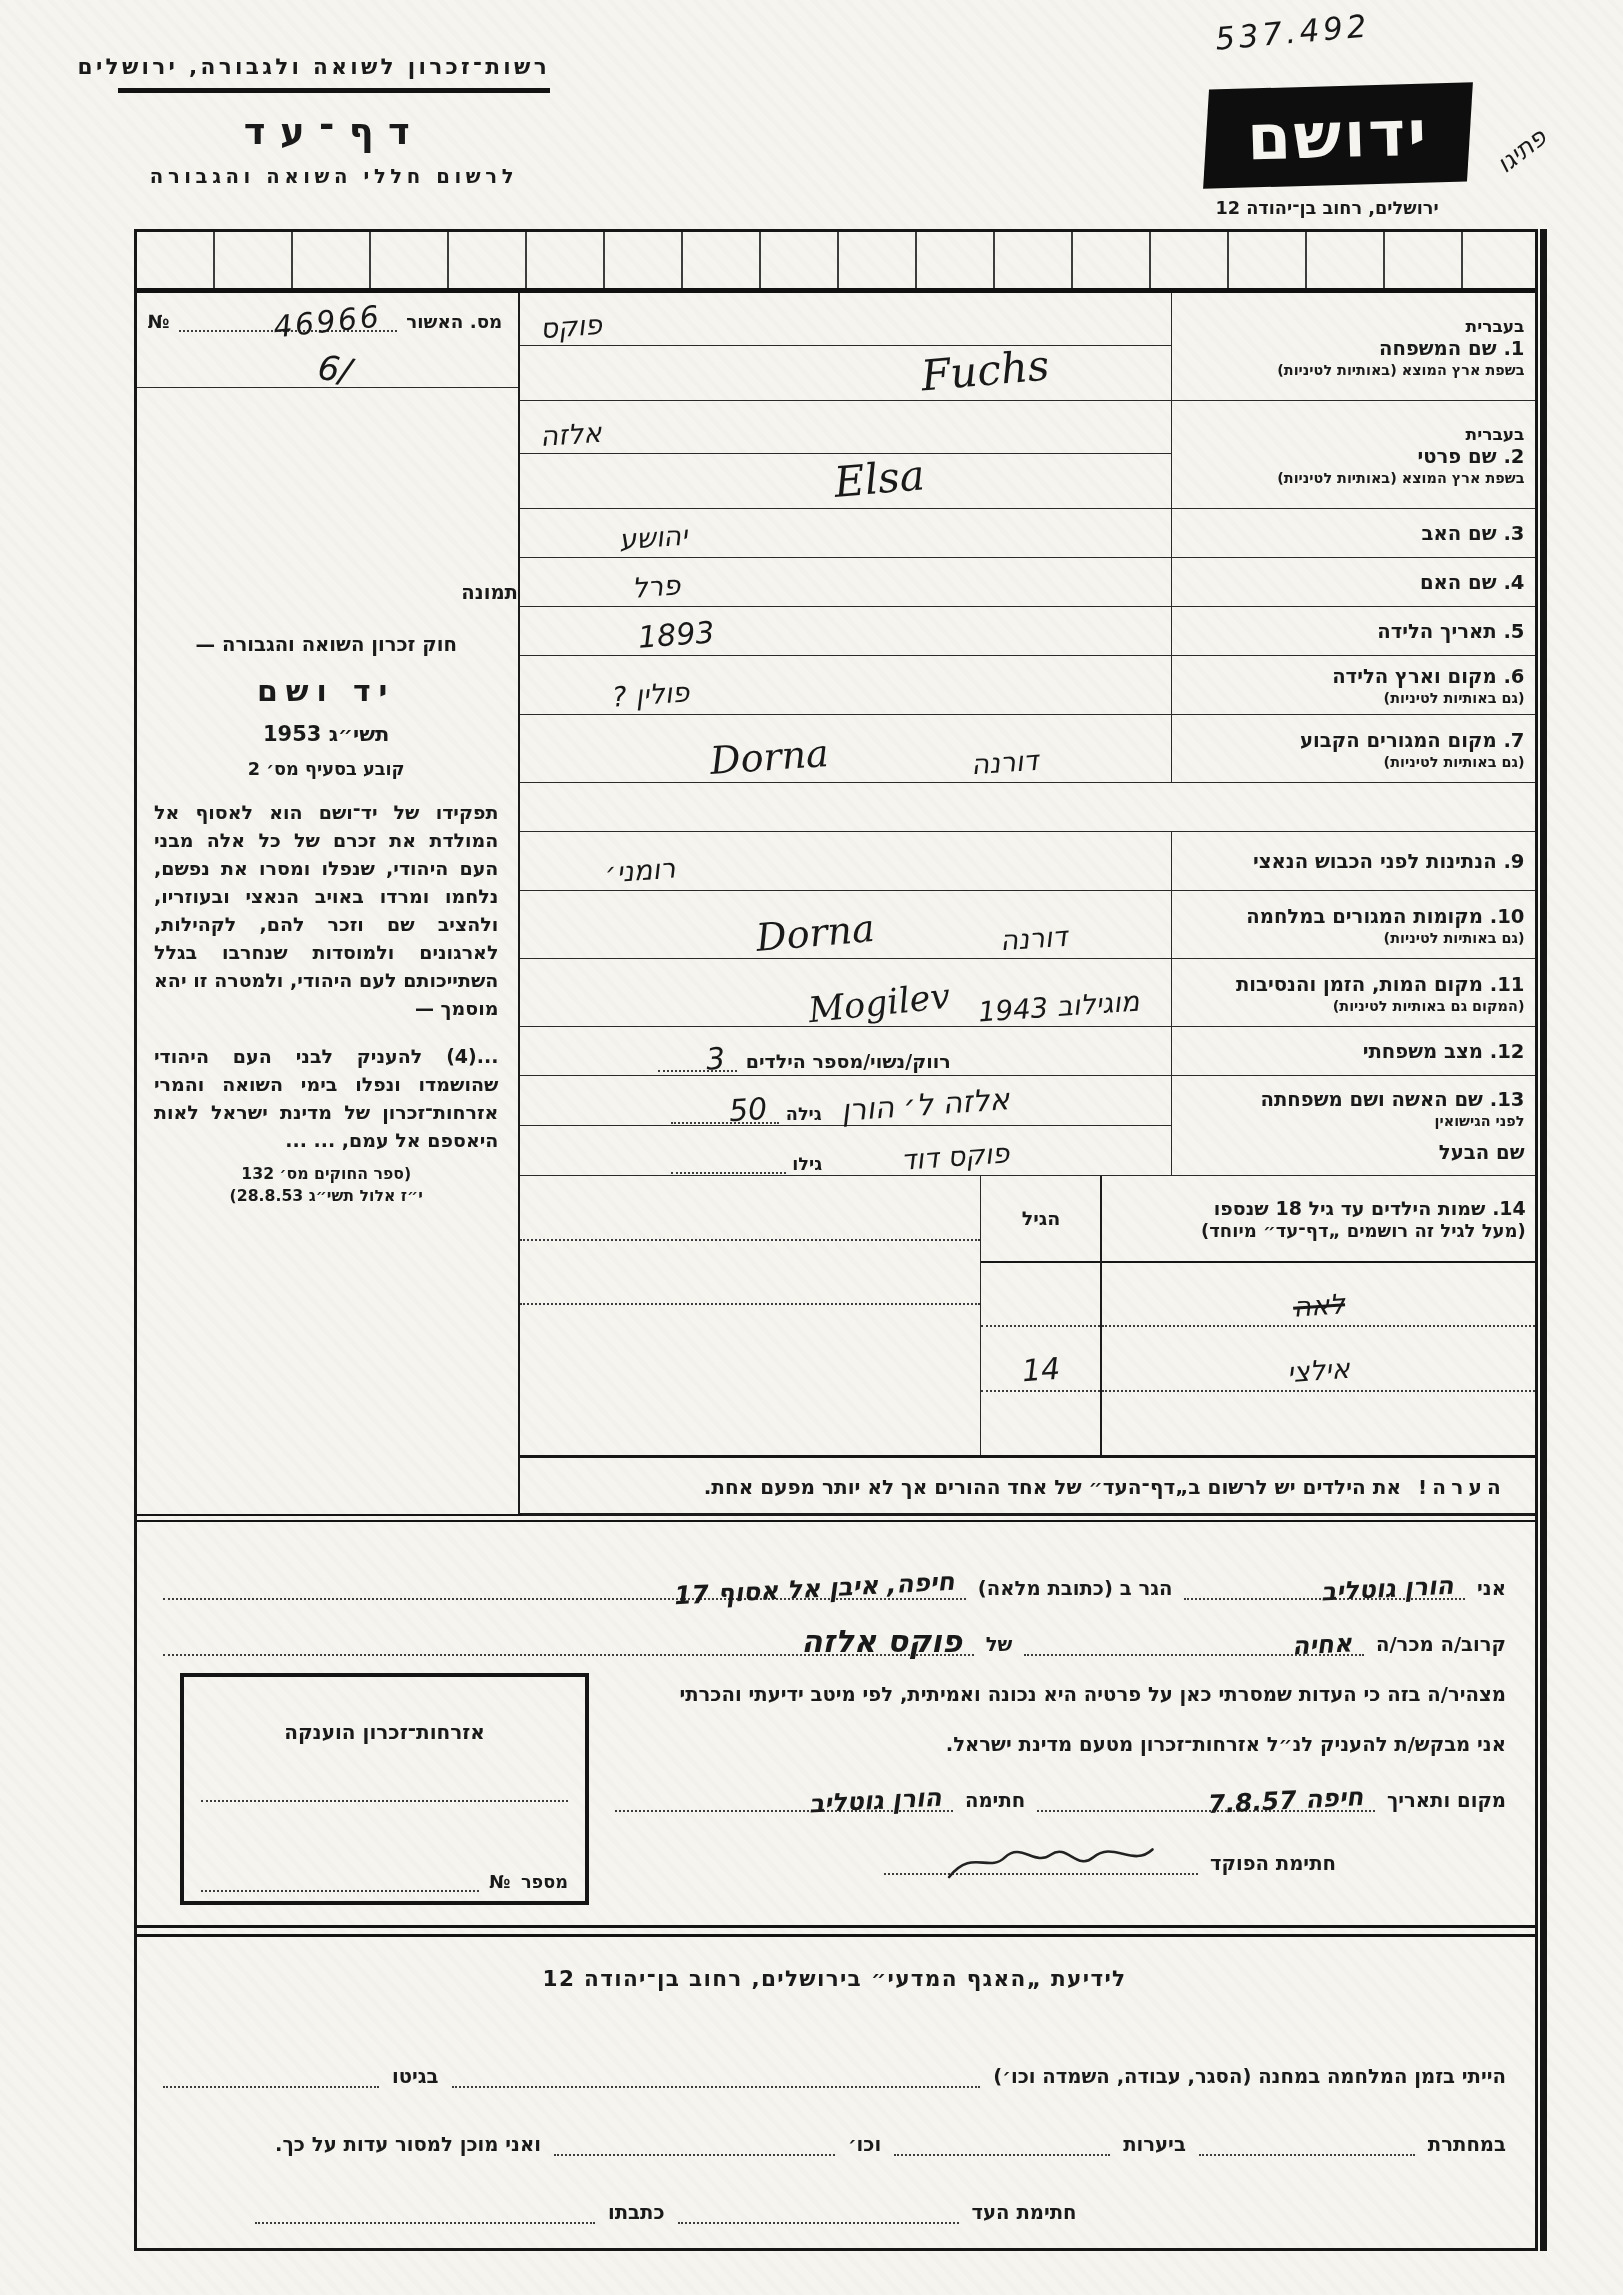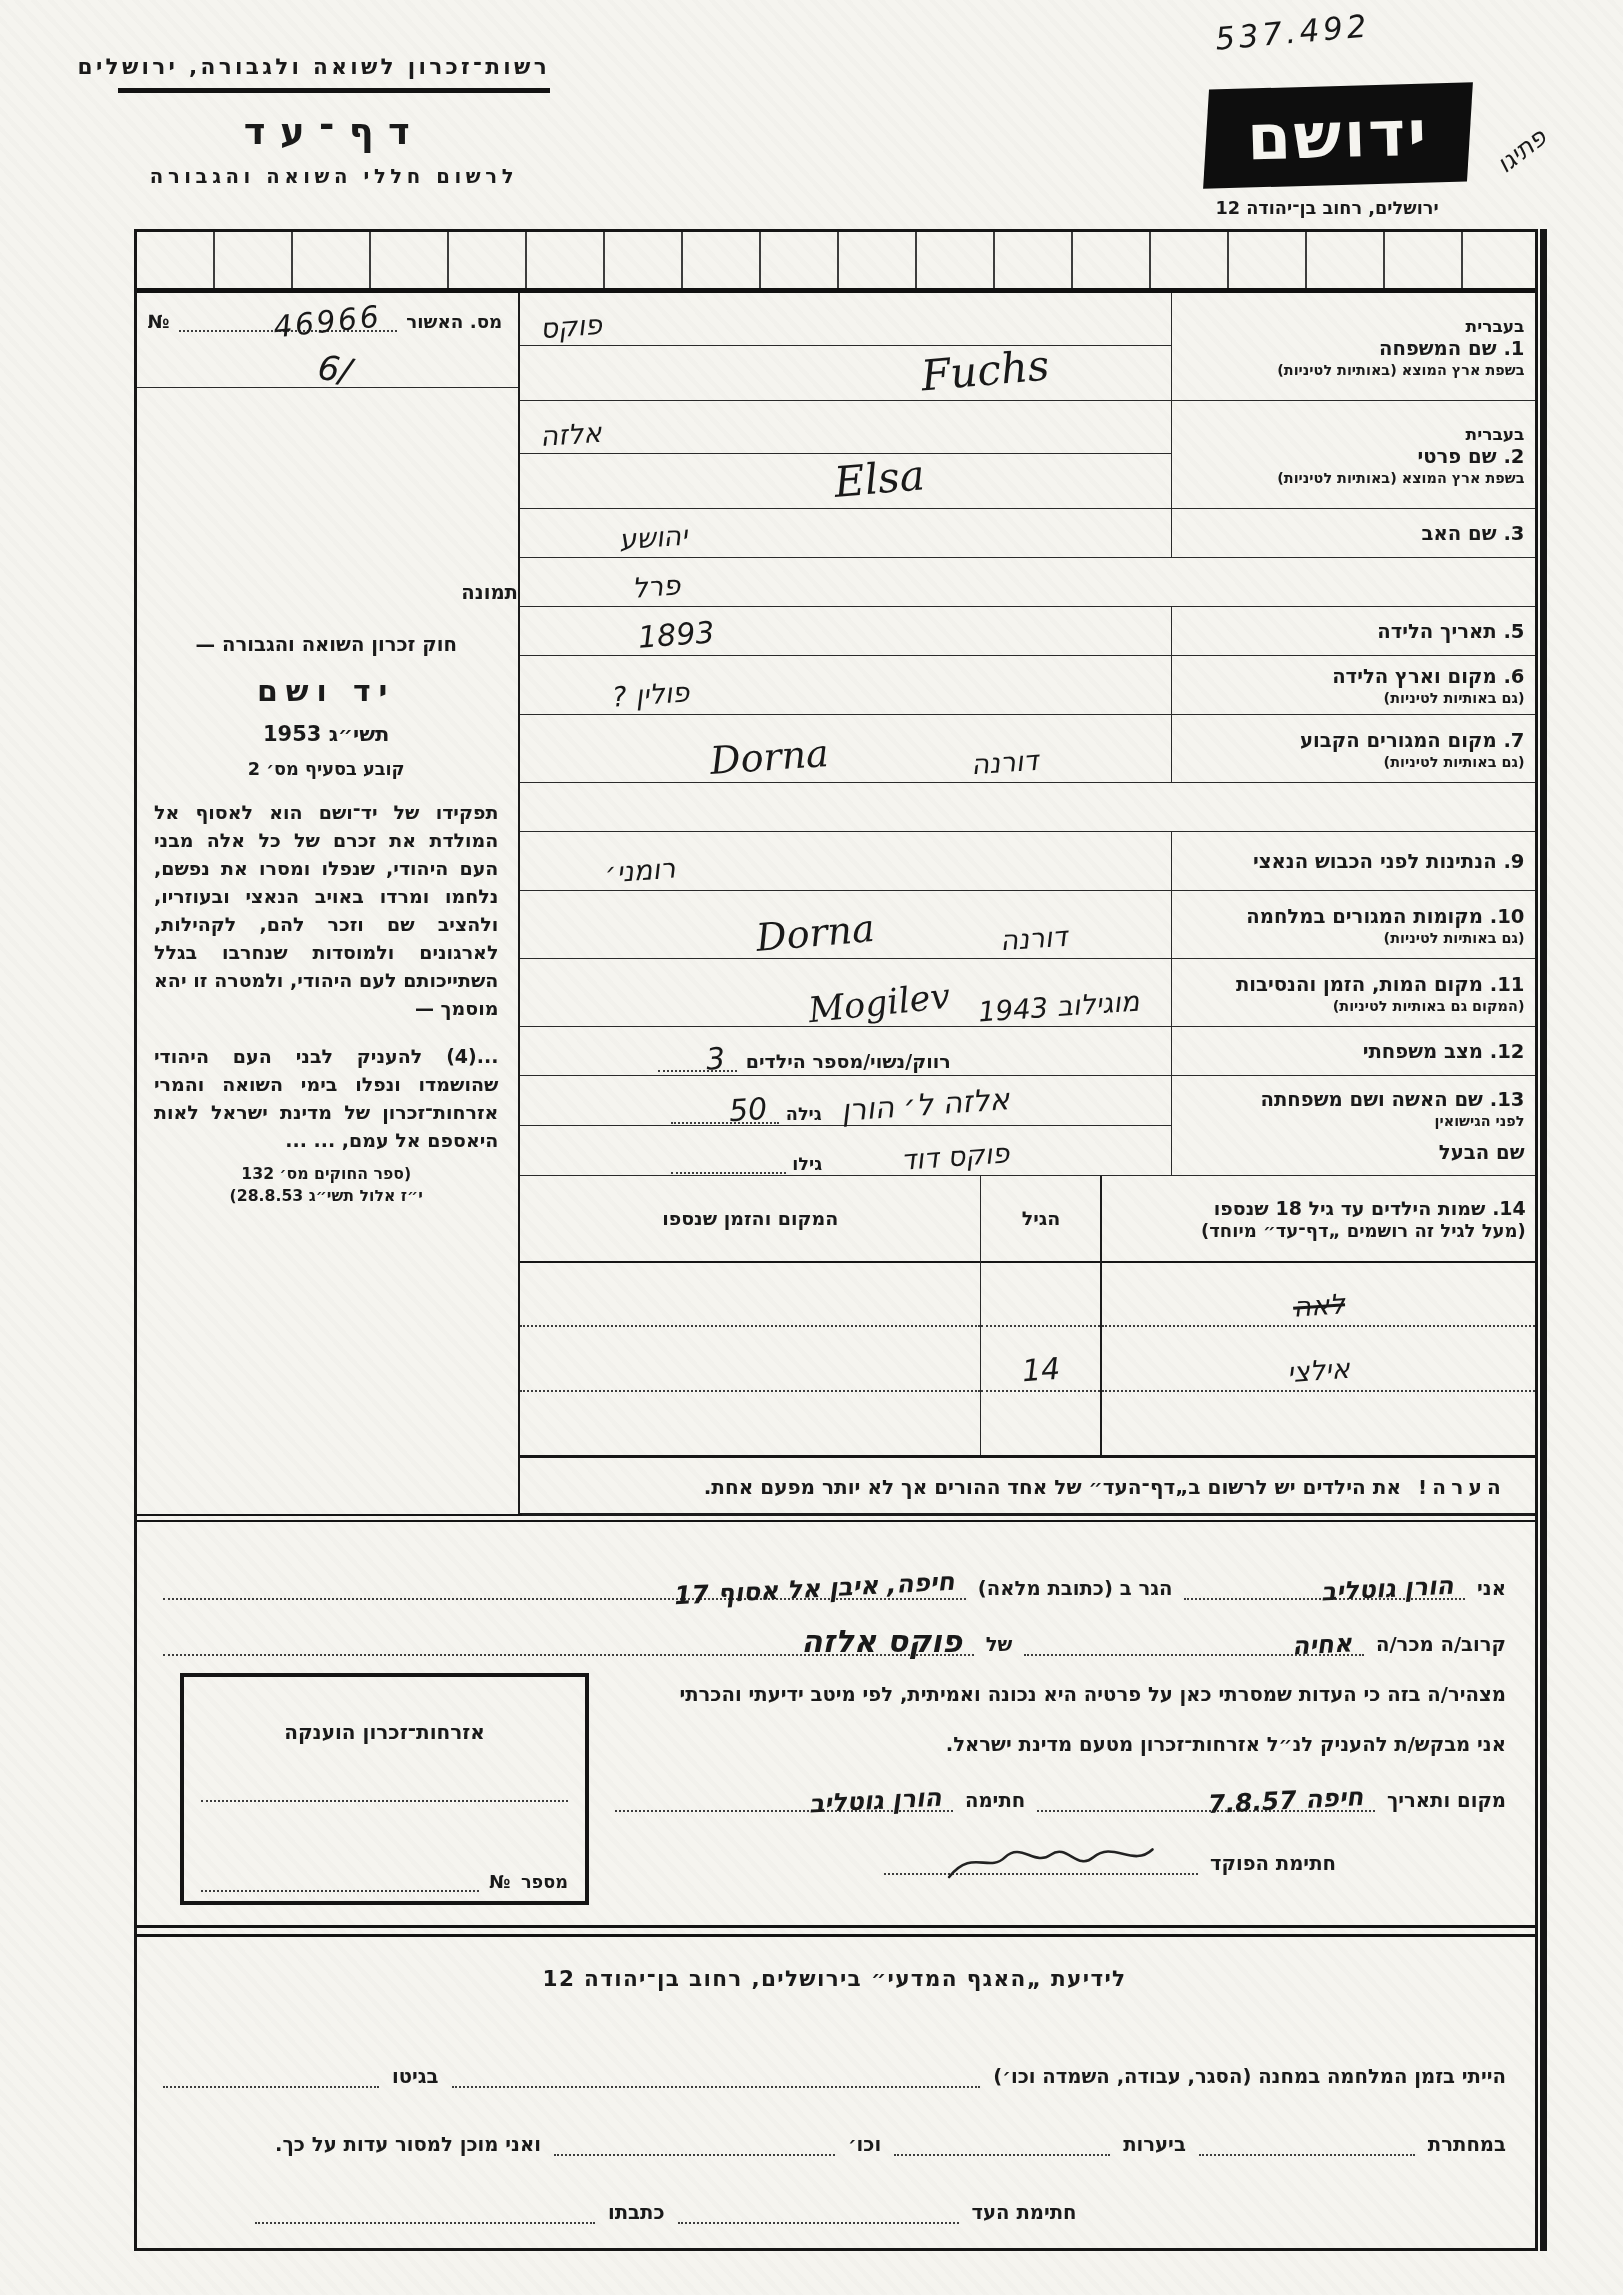--- a/index.html
+++ b/index.html
@@ -169,20 +169,23 @@
         <div class="row rh-s">
           <div class="label">
               <div class="lbl-main">3. שם האב</div>
             </div>
           <div class="answer">
               <span class="hw hw-he push" style="margin-left:79px;">יהושע</span>
             </div>
         </div>
 
         <div class="row rh-s">
+          <div class="label">
+              <div class="lbl-main">4. שם האם</div>
+            </div>
           <div class="answer">
               <span class="hw hw-he push" style="margin-left:92px;">פרל</span>
             </div>
         </div>
 
         <div class="row rh-s">
           <div class="label">
               <div class="lbl-main">5. תאריך הלידה</div>
             </div>
           <div class="answer">
@@ -312,23 +315,20 @@
                 <span class="hw hw-num"></span>
               </div>
             <div class="cell">
                 <span class="hw hw-num">14</span>
               </div>
             <div class="cell">
                 <span class="hw hw-num"></span>
               </div>
           </div>
           <div class="t14col t14-place">
-            <div class="hd" style="align-items:center;justify-content:center;">
-                <div class="h1">המקום והזמן שנספו</div>
-              </div>
             <div class="cell">
                 <span class="hw hw-he"></span>
               </div>
             <div class="cell">
                 <span class="hw hw-he"></span>
               </div>
             <div class="cell">
                 <span class="hw hw-he"></span>
               </div>
           </div>

